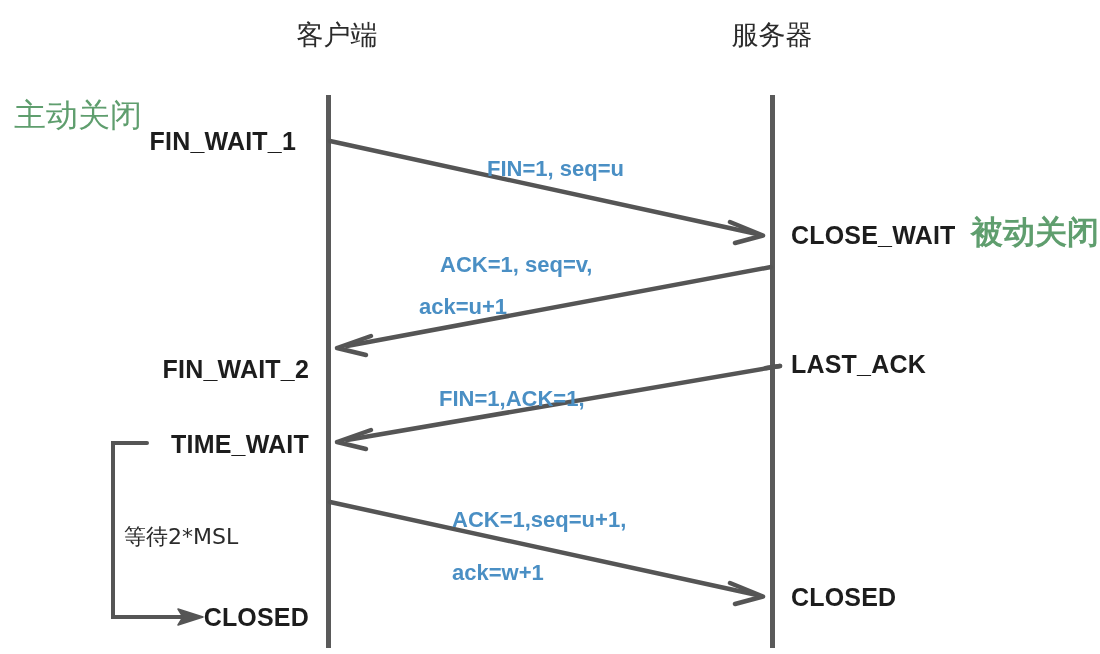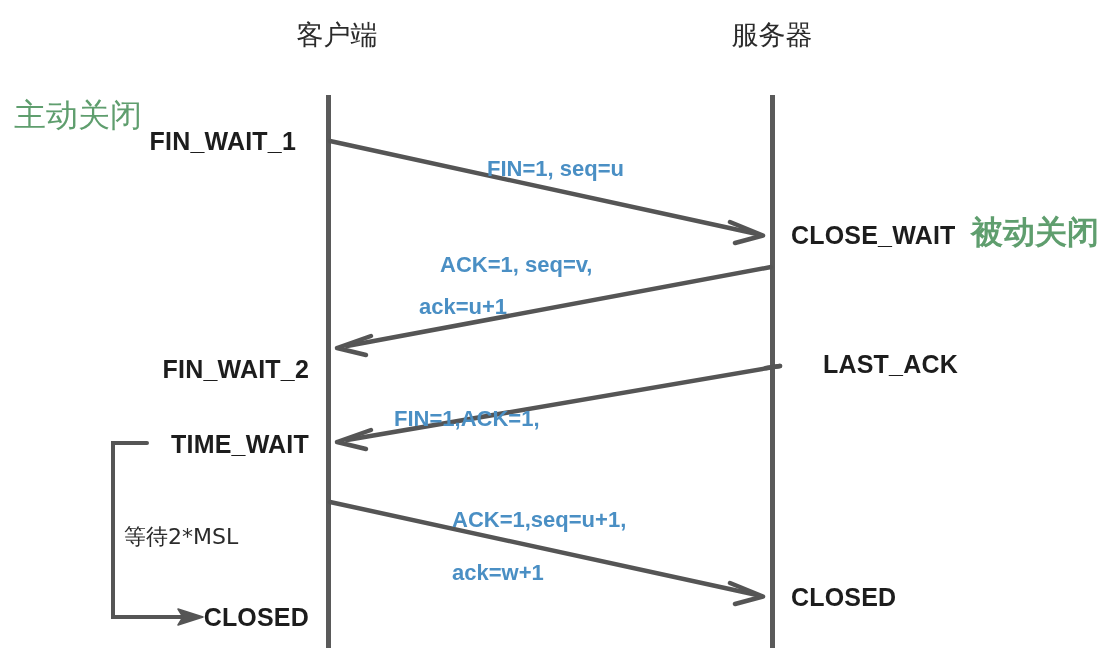--- a/index.html
+++ b/index.html
@@ -124,29 +124,29 @@
   <div class="lbl state right-anchor" style="left:296px; top:141px;">FIN_WAIT_1</div>
 
   <div class="lbl state right-anchor" style="left:309px; top:349px;margin-top:20px;">FIN_WAIT_2</div>
 
   <div class="lbl state right-anchor" style="left:309px; top:444px;">TIME_WAIT</div>
 
   <div class="lbl state right-anchor" style="left:309px; top:617px;">CLOSED</div>
 
   <div class="lbl state left-anchor" style="left:791px; top:235px;">CLOSE_WAIT</div>
 
-  <div class="lbl state left-anchor" style="left:791px; top:364px;margin-left:32px;">LAST_ACK</div>
+  <div class="lbl state left-anchor" style="left:791px; top:364px;">LAST_ACK</div>
 
   <div class="lbl state left-anchor" style="left:791px; top:597px;">CLOSED</div>
 
   <div class="lbl msg" style="left:487px; top:169px;">FIN=1, seq=u</div>
 
   <div class="lbl msg" style="left:440px; top:265px;">ACK=1, seq=v,</div>
   <div class="lbl msg" style="left:419px; top:307px;">ack=u+1</div>
 
-  <div class="lbl msg" style="left:394px; top:399px;margin-top:20px;">FIN=1,ACK=1,</div>
+  <div class="lbl msg" style="left:439px; top:399px;">FIN=1,ACK=1,</div>
 
   <div class="lbl msg" style="left:452px; top:520px;">ACK=1,seq=u+1,</div>
   <div class="lbl msg" style="left:452px; top:573px;">ack=w+1</div>
 
   <div class="lbl plain-note" style="left:124px; top:537px;">等待2*MSL</div>
 
 </div>
 
 </body></html>

